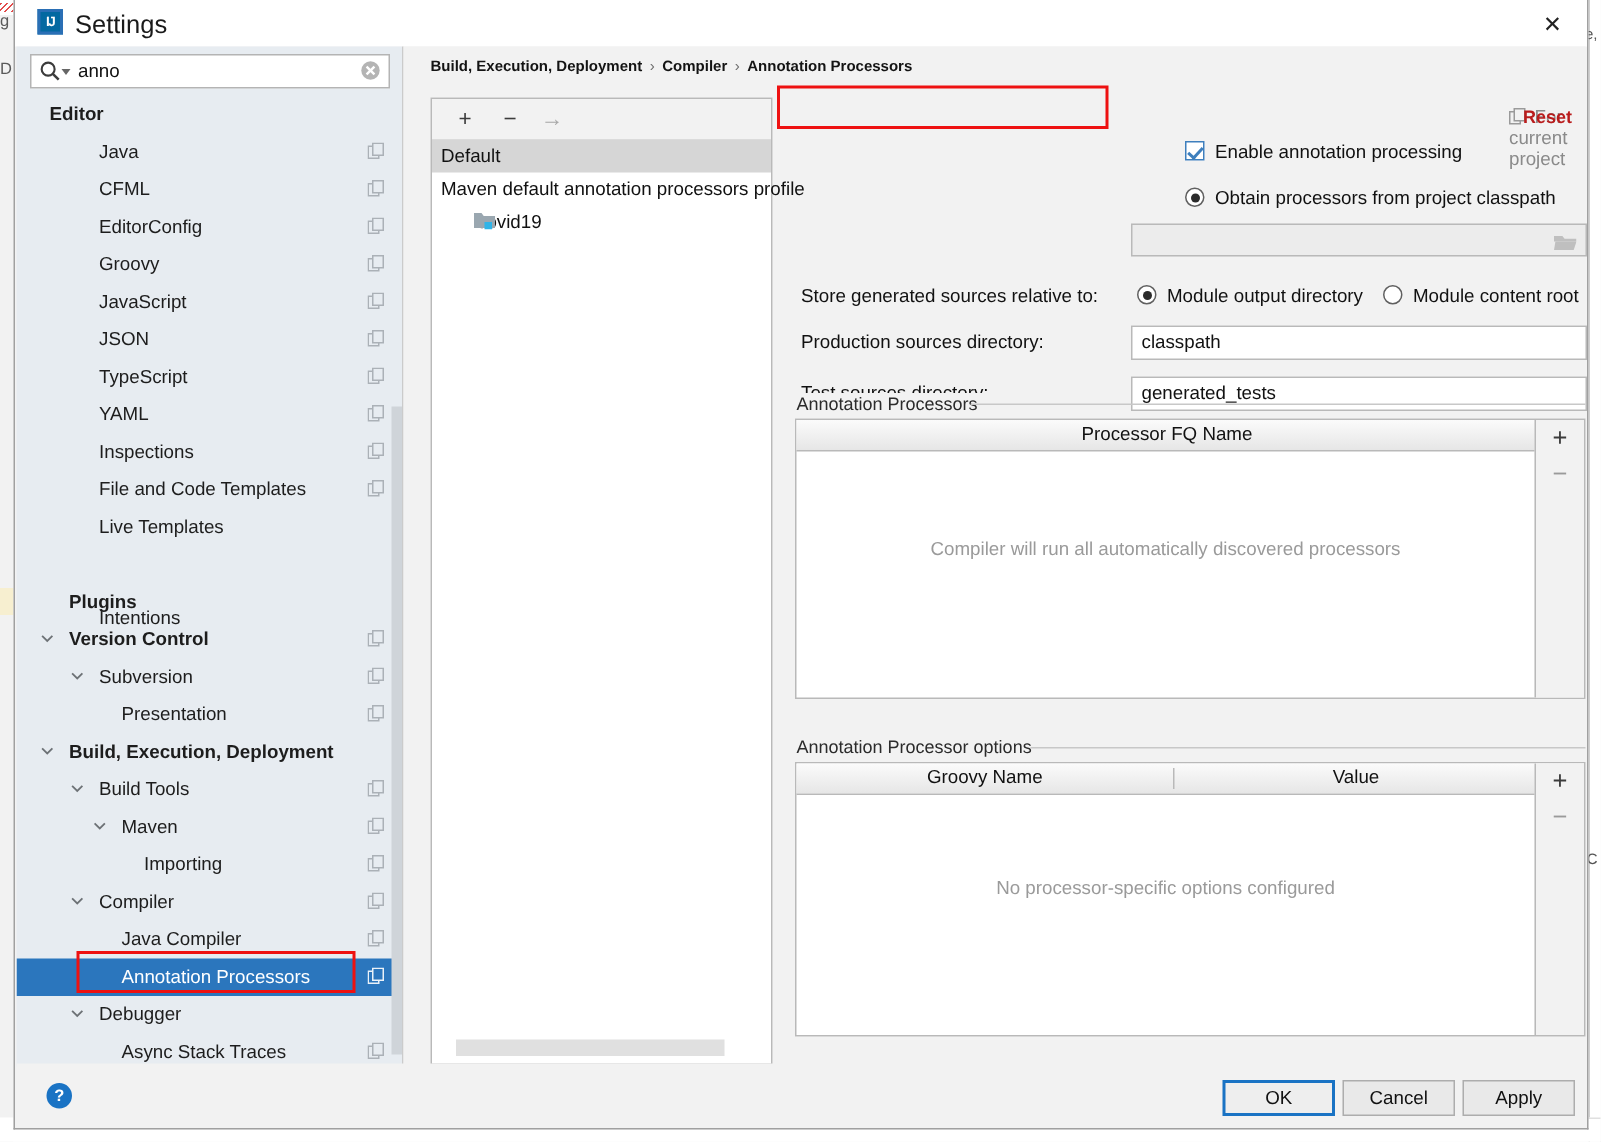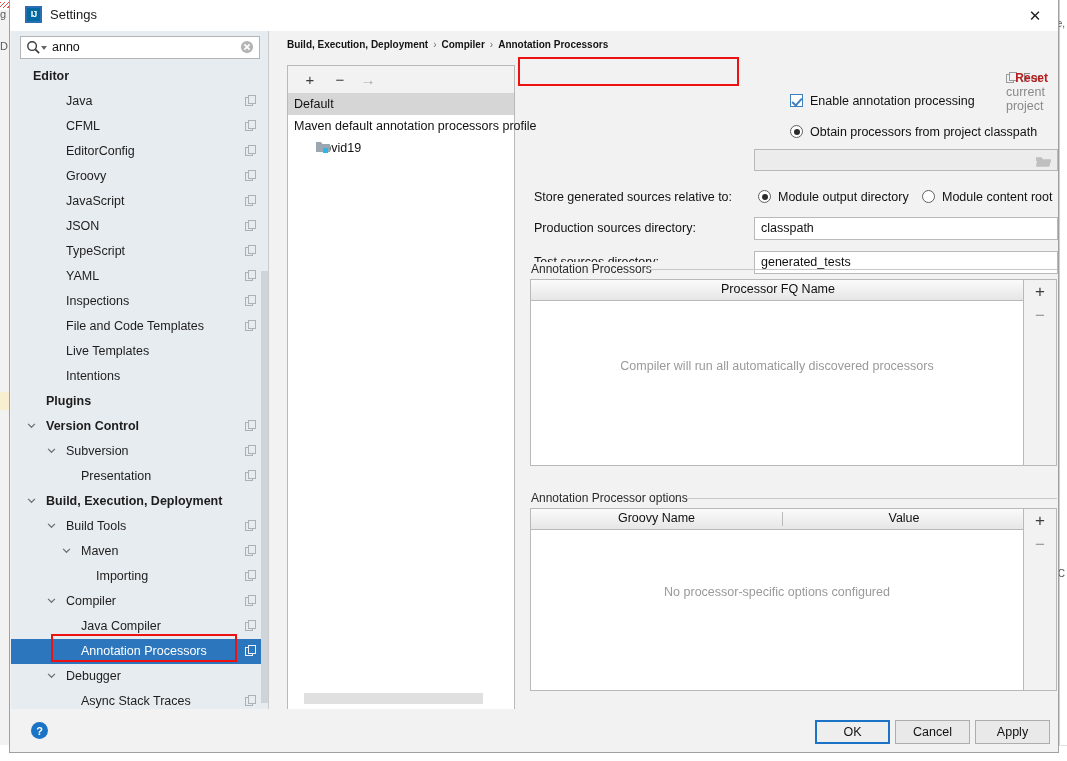--- a/index.html
+++ b/index.html
@@ -33,21 +33,21 @@
     border:1px solid #a0a0a0; border-top:none;
     box-sizing:border-box;
   }
   .titlebar { position:absolute; left:0; top:0; width:1048px; height:31px; background:#ffffff; }
   .title-icon {
     position:absolute; left:15px; top:6px; width:17px; height:17px;
     background:#0369a1; border:2px solid #2a6fb5; box-sizing:border-box;
     display:flex; align-items:center; justify-content:center;
   }
   .title-icon span { color:#ffffff; font-size:9px; font-weight:bold; letter-spacing:-1px; line-height:1; }
-  .title-text { position:absolute; left:40px; top:7px; font-size:13px; color:#1a1a1a; }
+  .title-text { position:absolute; left:40px; top:7px; font-size:17px; color:#1a1a1a; }
   .close-btn {
     position:absolute; right:0px; top:0px; width:46px; height:31px;
     display:flex; align-items:center; justify-content:center;
     color:#222; font-size:15px; cursor:pointer;
   }
 
   
   .sidebar {
     position:absolute; left:1px; top:31px; width:257px; height:680px;
     background:#e7ecf1; overflow:hidden;
@@ -270,21 +270,21 @@
             <span class="lbl" style="left: 55px;">File and Code Templates</span>
             <svg class="copy-ic" viewBox="0 0 12 12">
               <rect x="0.5" y="2.5" width="7" height="8" fill="none" stroke="#7b8189"></rect>
               <rect x="3.5" y="0.5" width="7" height="8" fill="#e7ecf1" stroke="#7b8189"></rect>
             </svg>
           </div>
           <div class="tree-row">
             <span class="lbl" style="left: 55px;">Live Templates</span>
           </div>
           <div class="tree-row">
-            <span class="lbl" style="left: 55px;">Intentions</span>
+            <span class="lbl" style="left: 55px; margin-top: 36px;">Intentions</span>
           </div>
           <div class="tree-row bold">
             <span class="lbl" style="left: 35px;">Plugins</span>
           </div>
           <div class="tree-row bold">
             <svg class="chev" viewBox="0 0 10 7" style="left: 16px;">
               <path d="M1 1 L5 5 L9 1" fill="none" stroke="#6d7276" stroke-width="1.4"></path>
             </svg>
             <span class="lbl" style="left: 35px;">Version Control</span>
             <svg class="copy-ic" viewBox="0 0 12 12">

